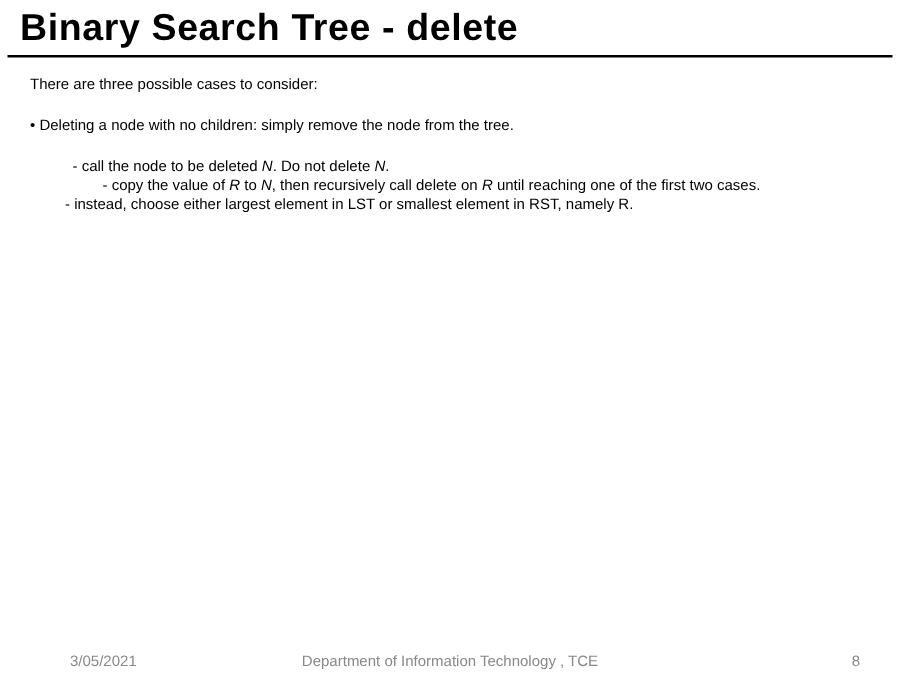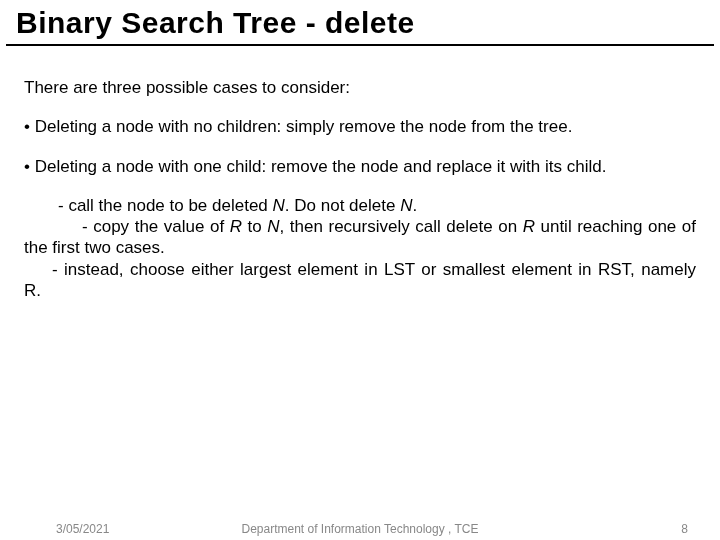--- a/index.html
+++ b/index.html
@@ -22,23 +22,22 @@
     font-family: "Arial Black", Arial, sans-serif;
     font-weight: 900;
     font-size: 30px;
     letter-spacing: 0.5px;
     padding: 6px 0 4px 10px;
     border-bottom: 2px solid #000;
     margin: 0 6px 0 6px;
   }
   .body {
     padding: 14px 24px 0 24px;
-    font-size: 17px;
+    font-size: 12px;
     line-height: 1.25;
-    margin-top: 17px;
   }
   .intro {
     margin-bottom: 18px;
   }
   .b1 {
     margin-bottom: 18px;
   }
   .b2 {
     margin-bottom: 18px;
   }
@@ -85,21 +84,20 @@
 <div class="slide">
 
   <div class="title">Binary Search Tree - delete</div>
 
   <div class="body">
 
     <div class="intro">There are three possible cases to consider:</div>
 
     <div class="b1">•  Deleting a node with no children: simply remove the node from the tree.</div>
 
-    <div class="b2">•  Deleting a node with one child: remove the node and replace it with its child.</div>
 
 
     <div class="sub">
       <span class="line i1">
         <span>- call the node to be deleted </span><span class="italic">N</span><span>. Do not delete </span><span class="italic">N</span><span>.</span>
       </span>
       <span class="line i3">
         <span>-  copy  the  value  of </span><span class="italic"> R </span><span> to </span><span class="italic"> N</span><span>,  then  recursively  call  delete  on </span><span class="italic"> R </span><span> until reaching one of the first two cases.</span>
       </span>
       <span class="line i2">- instead, choose either largest element in LST or smallest element in RST, namely R.</span>

